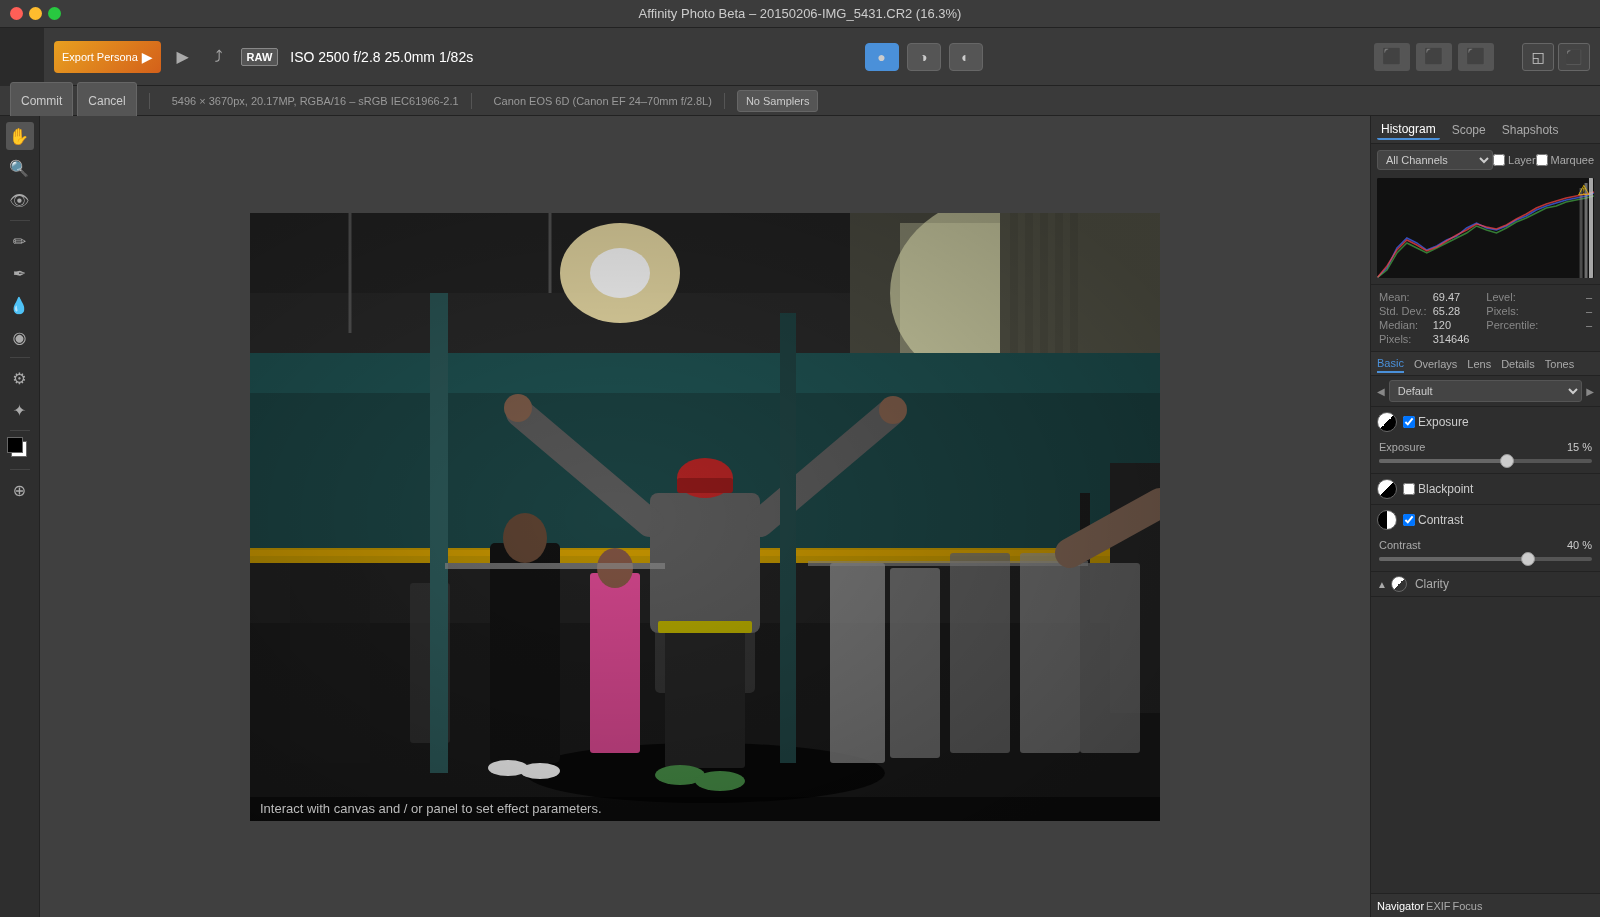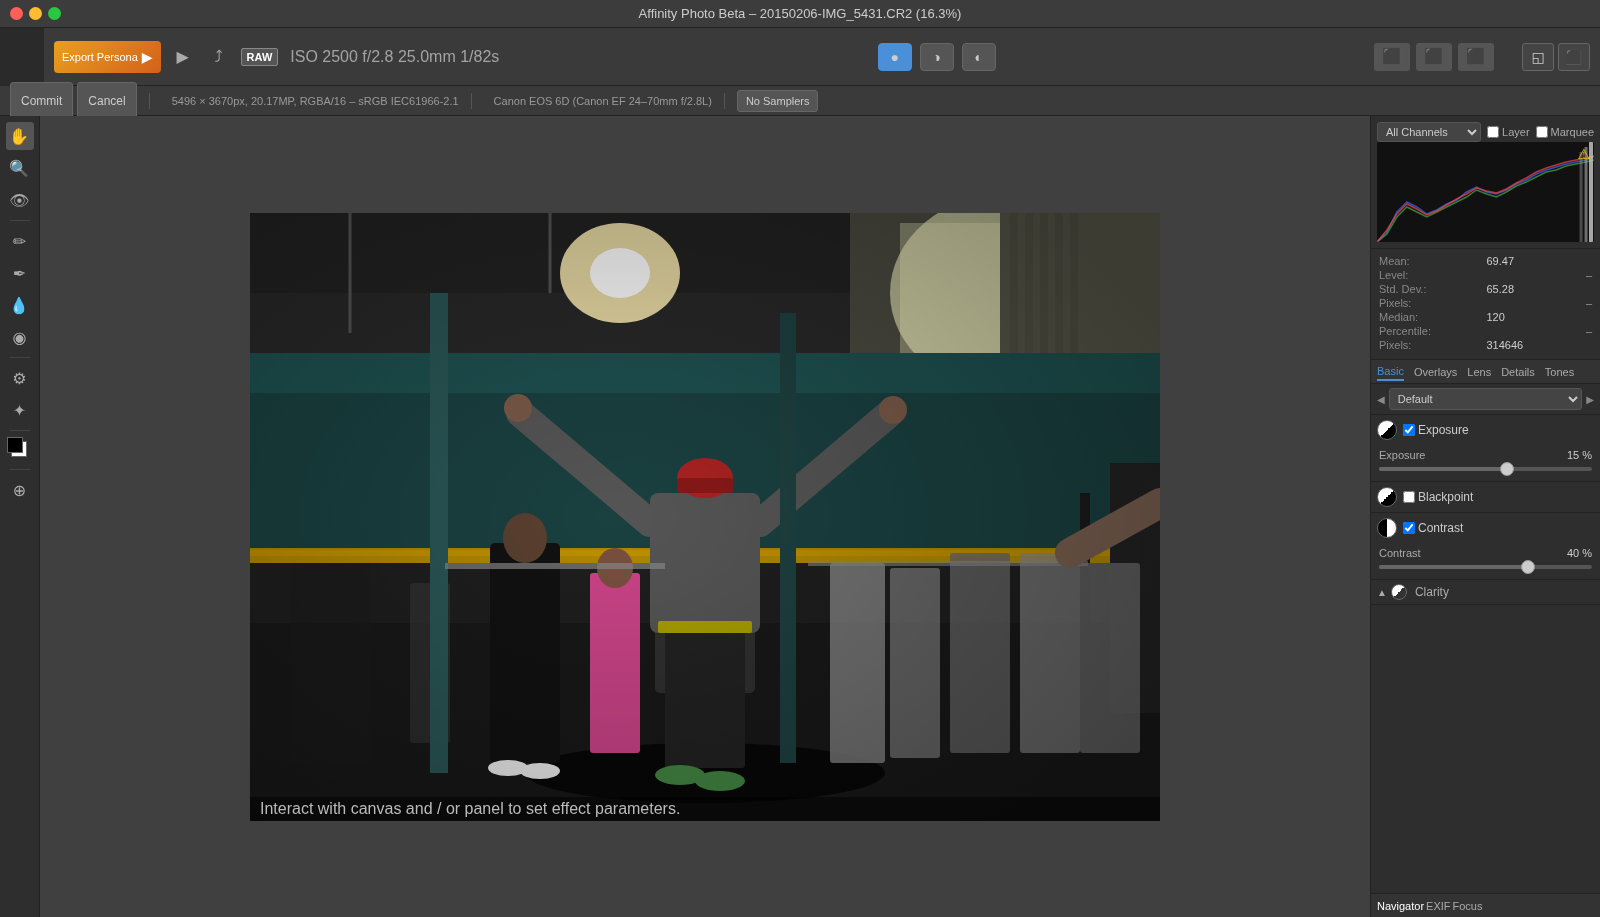--- a/index.html
+++ b/index.html
@@ -86,22 +86,22 @@
     .raw-badge {
       background: #555;
       border: 1px solid #888;
       border-radius: 2px;
       padding: 2px 5px;
       font-size: 11px;
       font-weight: bold;
       color: #fff;
     }
     .raw-info {
-      color: #a3a3a3;
-      font-size: 16px;
+      color: #ffffff;
+      font-size: 14px;
       margin-left: 4px;
     }
     .toolbar-center {
       flex: 1;
       display: flex;
       justify-content: center;
       gap: 8px;
     }
     .view-btn {
       width: 34px;
@@ -269,21 +269,21 @@
       bottom: 0;
       left: 0; right: 0;
       height: 24px;
       background: rgba(0,0,0,0.5);
       display: flex;
       align-items: center;
       padding: 0 10px;
     }
     .status-text {
       color: #bbb;
-      font-size: 16px;
+      font-size: 13px;
     }
 
     
     .right-panel {
       width: 230px;
       background: #2e2e2e;
       border-left: 1px solid #222;
       display: flex;
       flex-direction: column;
       overflow: hidden;
@@ -310,22 +310,21 @@
     }
 
     
     .histogram-section {
       padding: 6px;
       border-bottom: 1px solid #222;
     }
     .histogram-controls {
       display: flex;
       align-items: center;
-      gap: 6px;
-      margin-bottom: 0;
+      margin-bottom: 8px;
     }
     .channel-select {
       background: #444;
       border: 1px solid #555;
       border-radius: 3px;
       color: #ccc;
       font-size: 11px;
       padding: 1px 4px;
       height: 20px;
       flex: 1;
@@ -353,21 +352,21 @@
       right: 4px;
       color: #ffcc00;
       font-size: 14px;
     }
 
     
     .stats-section {
       padding: 6px 8px;
       border-bottom: 1px solid #222;
       display: grid;
-      grid-template-columns: 1fr 1fr;
+      grid-template-columns: 1fr 1fr 1fr 1fr;
       gap: 2px;
       font-size: 11px;
     }
     .stat-label { color: #888; }
     .stat-value { color: #ccc; }
     .stat-right { color: #999; text-align: right; }
 
     
     .adj-tabs {
       display: flex;
@@ -711,20 +710,25 @@
 
       
       <div class="status-bar">
         <span class="status-text">Interact with canvas and / or panel to set effect parameters.</span>
       </div>
     </div>
   </div>
 
   <div class="right-panel">
 
+    <div class="panel-tabs">
+      <span class="panel-tab active">Histogram</span>
+      <span class="panel-tab">Scope</span>
+      <span class="panel-tab">Shapshots</span>
+    </div>
 
     <div class="histogram-section">
       <div class="histogram-controls">
         <select class="channel-select">
           <option>All Channels</option>
           <option>Red</option>
           <option>Green</option>
           <option>Blue</option>
         </select>
         <label class="checkbox-label">

